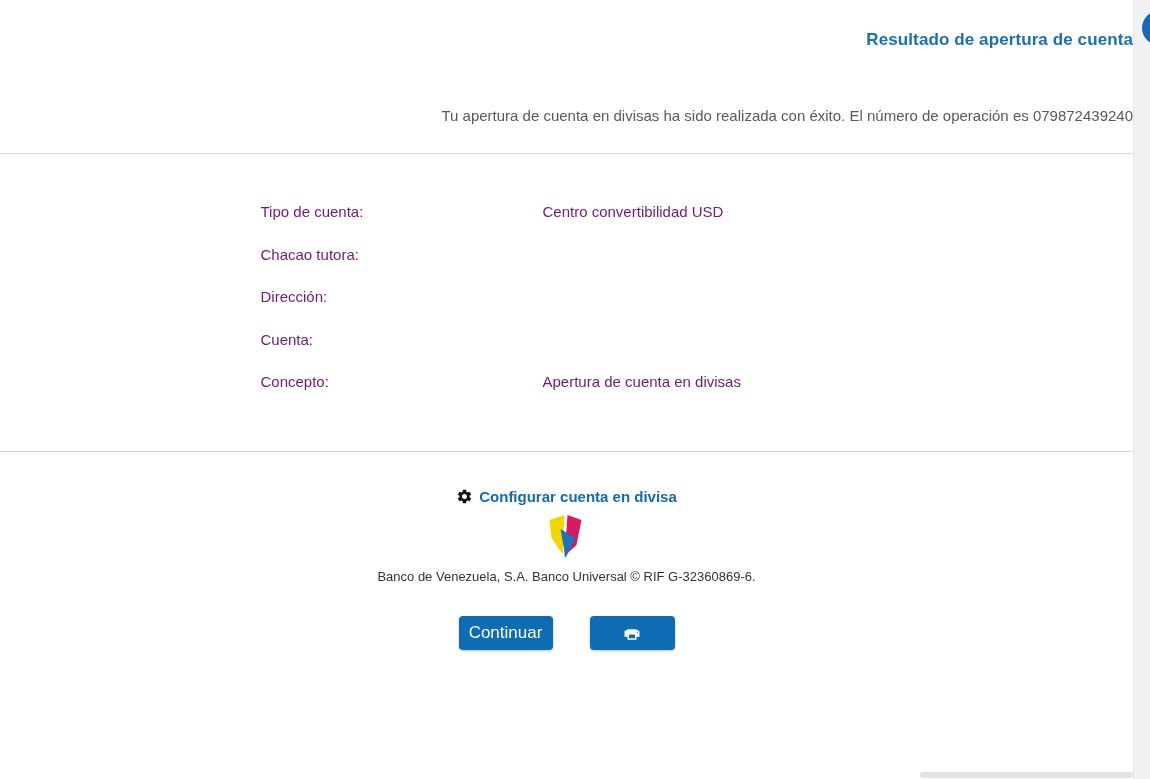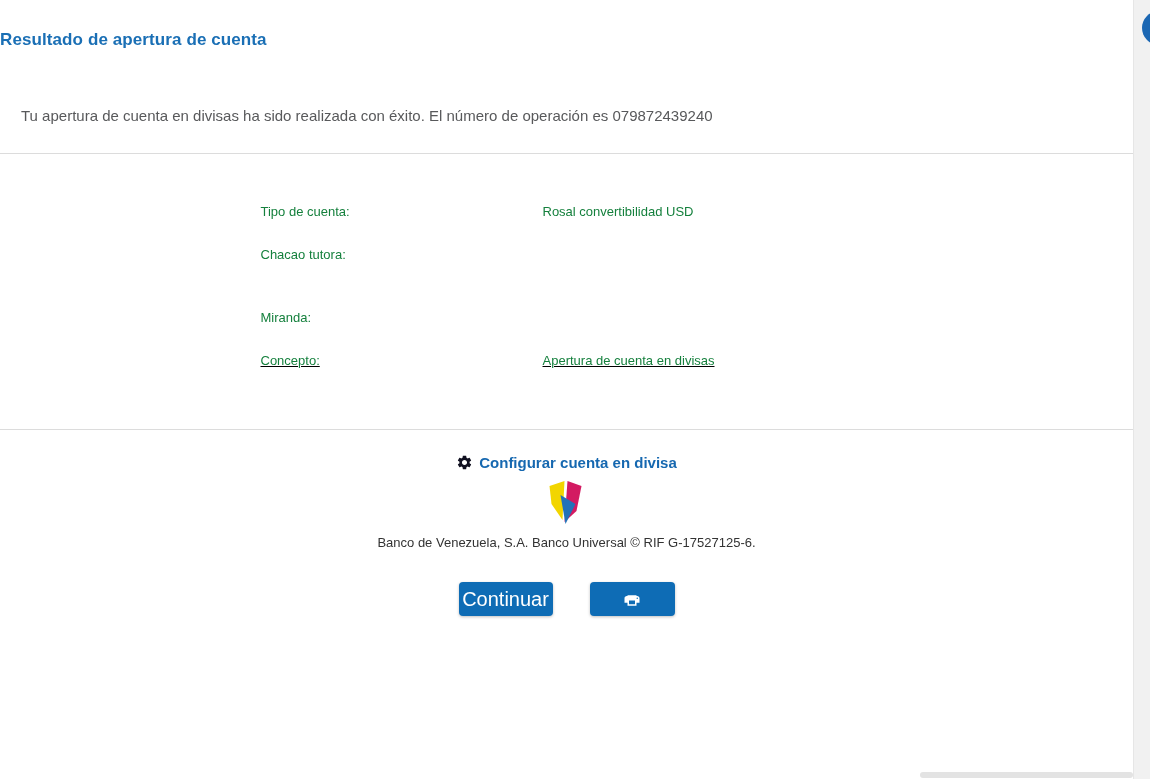--- a/index.html
+++ b/index.html
@@ -8,21 +8,21 @@
     background: #ffffff;
     font-family: "Liberation Sans", "DejaVu Sans", sans-serif;
     overflow: hidden;
     position: relative;
   }
   .content {
     width: 1133px; height: 772px;
     background: #ffffff;
     position: absolute; top: 0; left: 0;
   }
-  header { padding-top: 30px; text-align: left; }
+  header { padding-top: 30px; text-align: right; }
   .page-title {
     font-size: 17px; line-height: 20px; font-weight: 700;
     color: #1a6fb5; letter-spacing: 0.1px;
   }
   .subtitle {
     margin-top: 56px;
     font-size: 15px; line-height: 20px;
     color: #58595b;
     padding-left: 21px;
   }
@@ -32,50 +32,50 @@
   }
   .divider-top { margin-top: 27px; }
   .details {
     width: 612px; margin: 0 auto;
     padding: 47px 0 58px 0;
   }
   .detail-row {
     display: grid; grid-template-columns: 282px 1fr;
     margin-bottom: 21px;
   }
-  .detail-row:last-child { margin-bottom: 0; text-decoration: underline; }
+  .detail-row:last-child { margin-bottom: 0; }
   .detail-label, .detail-value {
-    font-size: 13px; line-height: 21.5px;
-    color: #15803d; font-weight: 500;
+    font-size: 15px; line-height: 21.5px;
+    color: #701a75; font-weight: 500;
   }
   .detail-value { max-width: 312px; }
   footer { text-align: center; }
   .config-link {
     display: inline-flex; align-items: center; gap: 6px;
-    margin-top: 24px;
+    margin-top: 36px;
     font-size: 15px; font-weight: 700; color: #1668b0;
     text-decoration: none; cursor: pointer;
   }
   .gear-icon { width: 17px; height: 17px; fill: #101020; }
   .logo-wrap { margin-top: 5px; }
   .logo-wrap svg { width: 35px; height: 45px; }
   .copyright {
     margin-top: 6px;
     font-size: 13px; line-height: 16px;
     color: #333333; font-weight: 500;
   }
   .actions {
     margin-top: 31px;
     display: flex; justify-content: center; align-items: center; gap: 37px;
   }
   .btn {
     height: 34px; border: none; border-radius: 4px;
     background: #0e6cb5; color: #ffffff;
     font-family: "Liberation Sans", "DejaVu Sans", sans-serif;
-    font-size: 20px; font-weight: 500;
+    font-size: 17px; font-weight: 500;
     cursor: pointer;
     box-shadow: 0 1px 3px rgba(0,0,0,0.25);
     display: inline-flex; align-items: center; justify-content: center;
   }
   .btn-continue { width: 94px; }
   .btn-print { width: 85px; }
   .printer-icon { width: 18px; height: 18px; fill: #ffffff; }
   .v-scroll-track {
     position: absolute; right: 0; top: 0;
     width: 17px; height: 779px;
@@ -103,29 +103,30 @@
   <header>
     <h1 class="page-title">Resultado de apertura de cuenta</h1>
     <p class="subtitle">Tu apertura de cuenta en divisas ha sido realizada con éxito. El número de operación es 079872439240</p>
   </header>
 
   <hr class="divider divider-top">
 
   <section class="details">
     <div class="detail-row">
       <div class="detail-label">Tipo de cuenta:</div>
-      <div class="detail-value">Rosal convertibilidad USD</div>
+      <div class="detail-value">Centro convertibilidad USD</div>
     </div>
     <div class="detail-row">
       <div class="detail-label">Chacao tutora:</div>
     </div>
     <div class="detail-row">
+      <div class="detail-label">Dirección:</div>
     </div>
     <div class="detail-row">
-      <div class="detail-label">Miranda:</div>
+      <div class="detail-label">Cuenta:</div>
     </div>
     <div class="detail-row">
       <div class="detail-label">Concepto:</div>
       <div class="detail-value">Apertura de cuenta en divisas</div>
     </div>
   </section>
 
   <hr class="divider">
 
   <footer>
@@ -137,21 +138,21 @@
     </a>
 
     <div class="logo-wrap">
       <svg viewBox="0 0 34 45">
         <polygon points="18,1 32,6 27,31 15,42" fill="#d31a62"></polygon>
         <polygon points="0,6 15,1 13,40 2,24" fill="#f2d500"></polygon>
         <polygon points="11,15 26,24 16,44" fill="#2272b8"></polygon>
       </svg>
     </div>
 
-    <p class="copyright">Banco de Venezuela, S.A. Banco Universal © RIF G-17527125-6.</p>
+    <p class="copyright">Banco de Venezuela, S.A. Banco Universal © RIF G-32360869-6.</p>
 
     <div class="actions">
       <button class="btn btn-continue">Continuar</button>
       <button class="btn btn-print">
         <svg class="printer-icon" viewBox="0 0 24 24">
           <path d="M19 8h-1V3H6v5H5c-1.66 0-3 1.34-3 3v6h4v4h12v-4h4v-6c0-1.66-1.34-3-3-3zm-3 11H8v-5h8v5zm3-7c-.55 0-1-.45-1-1s.45-1 1-1 1 .45 1 1-.45 1-1 1zM18 3H6v4h12V3z" fill-rule="evenodd"></path>
         </svg>
       </button>
     </div>
   </footer>

